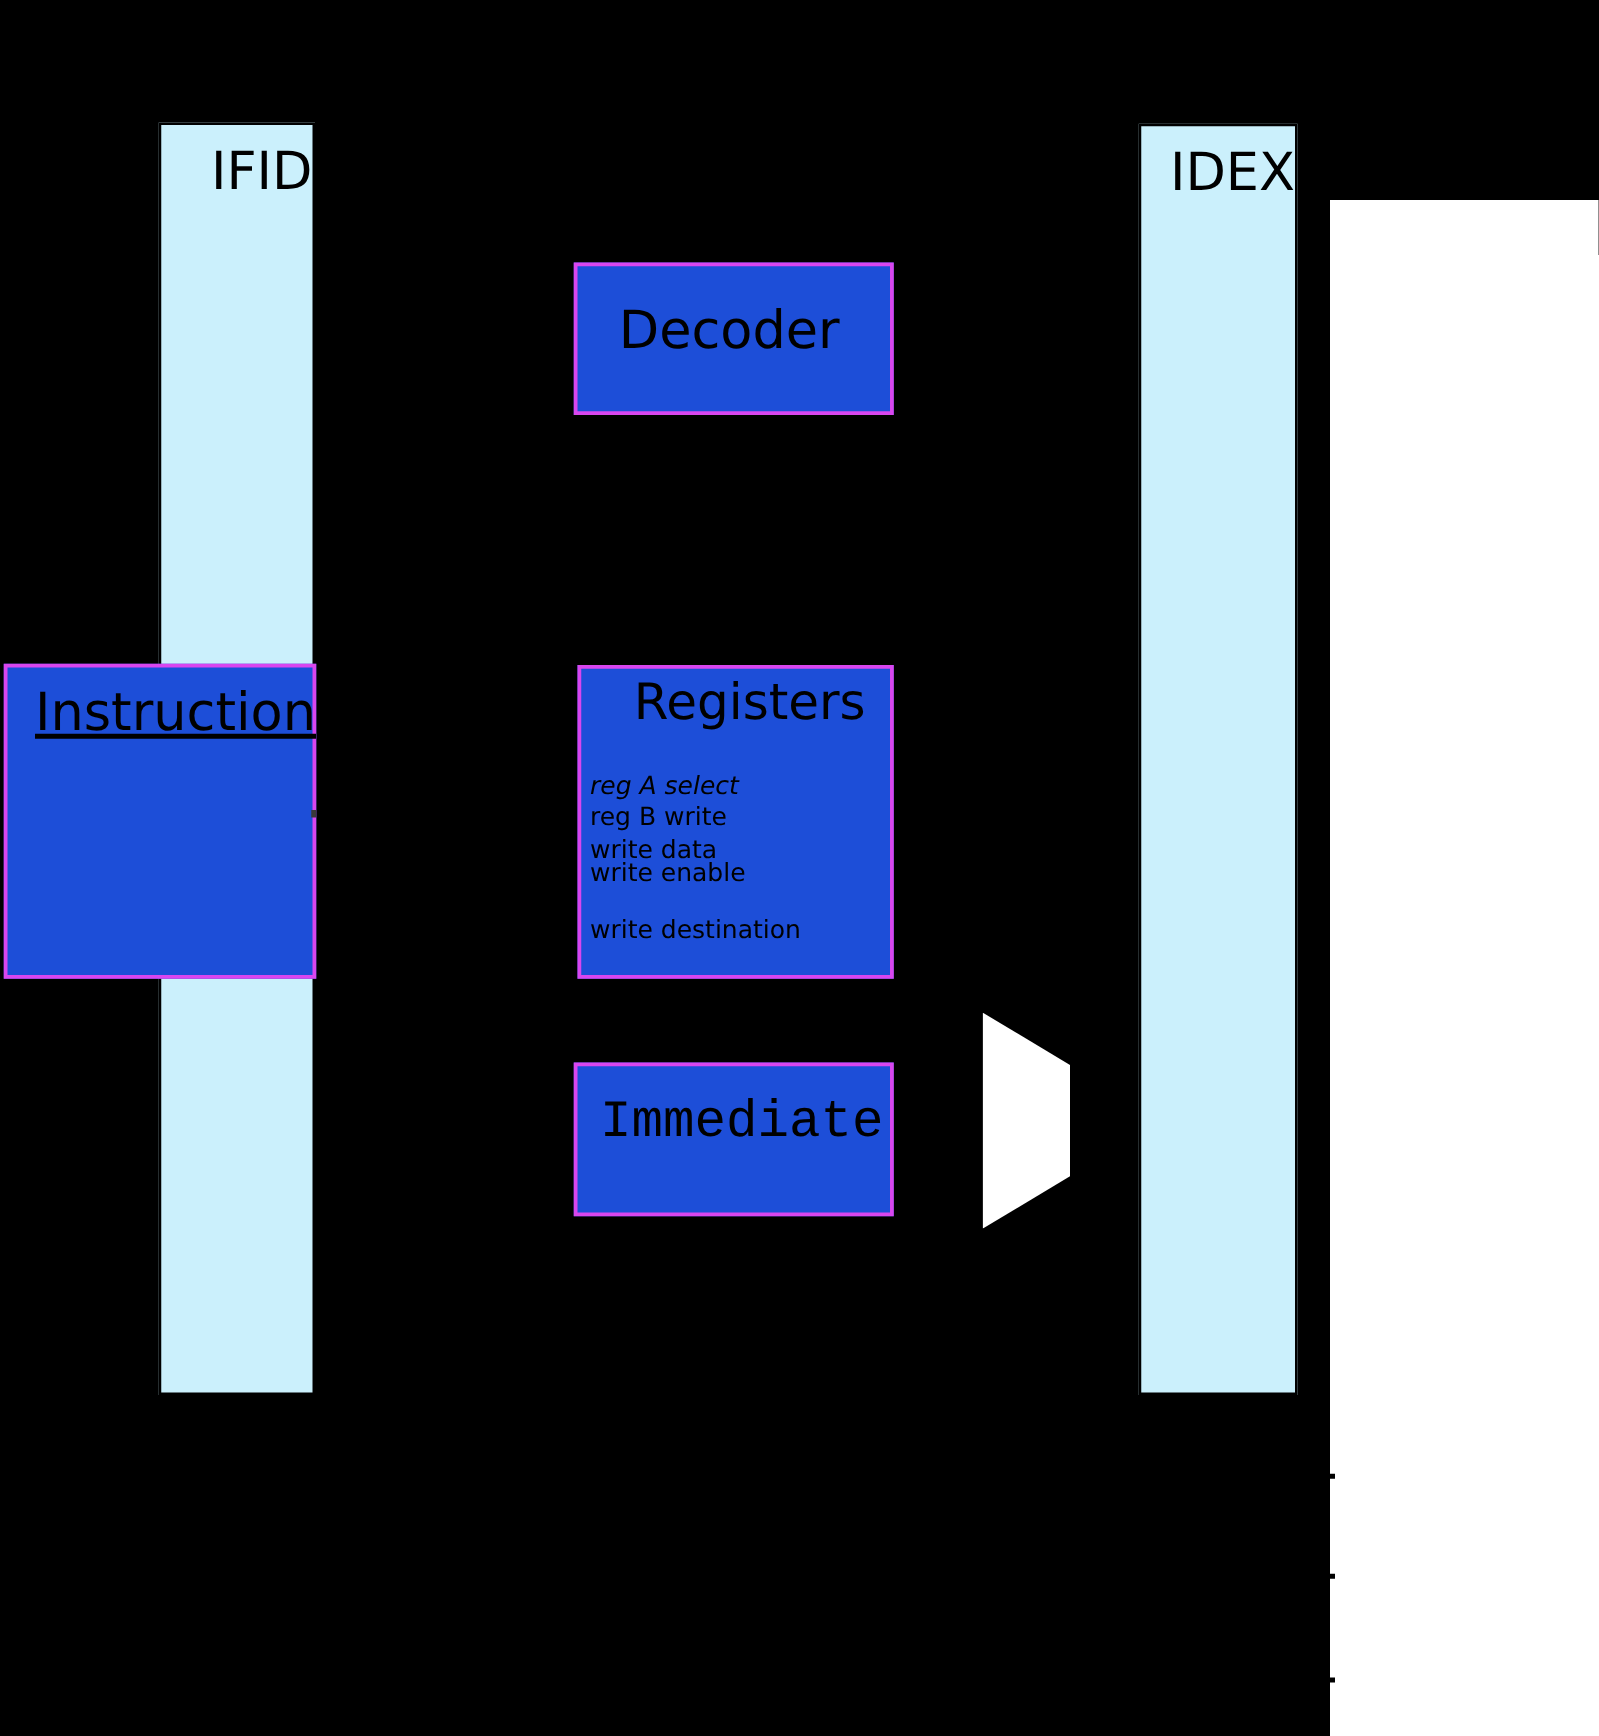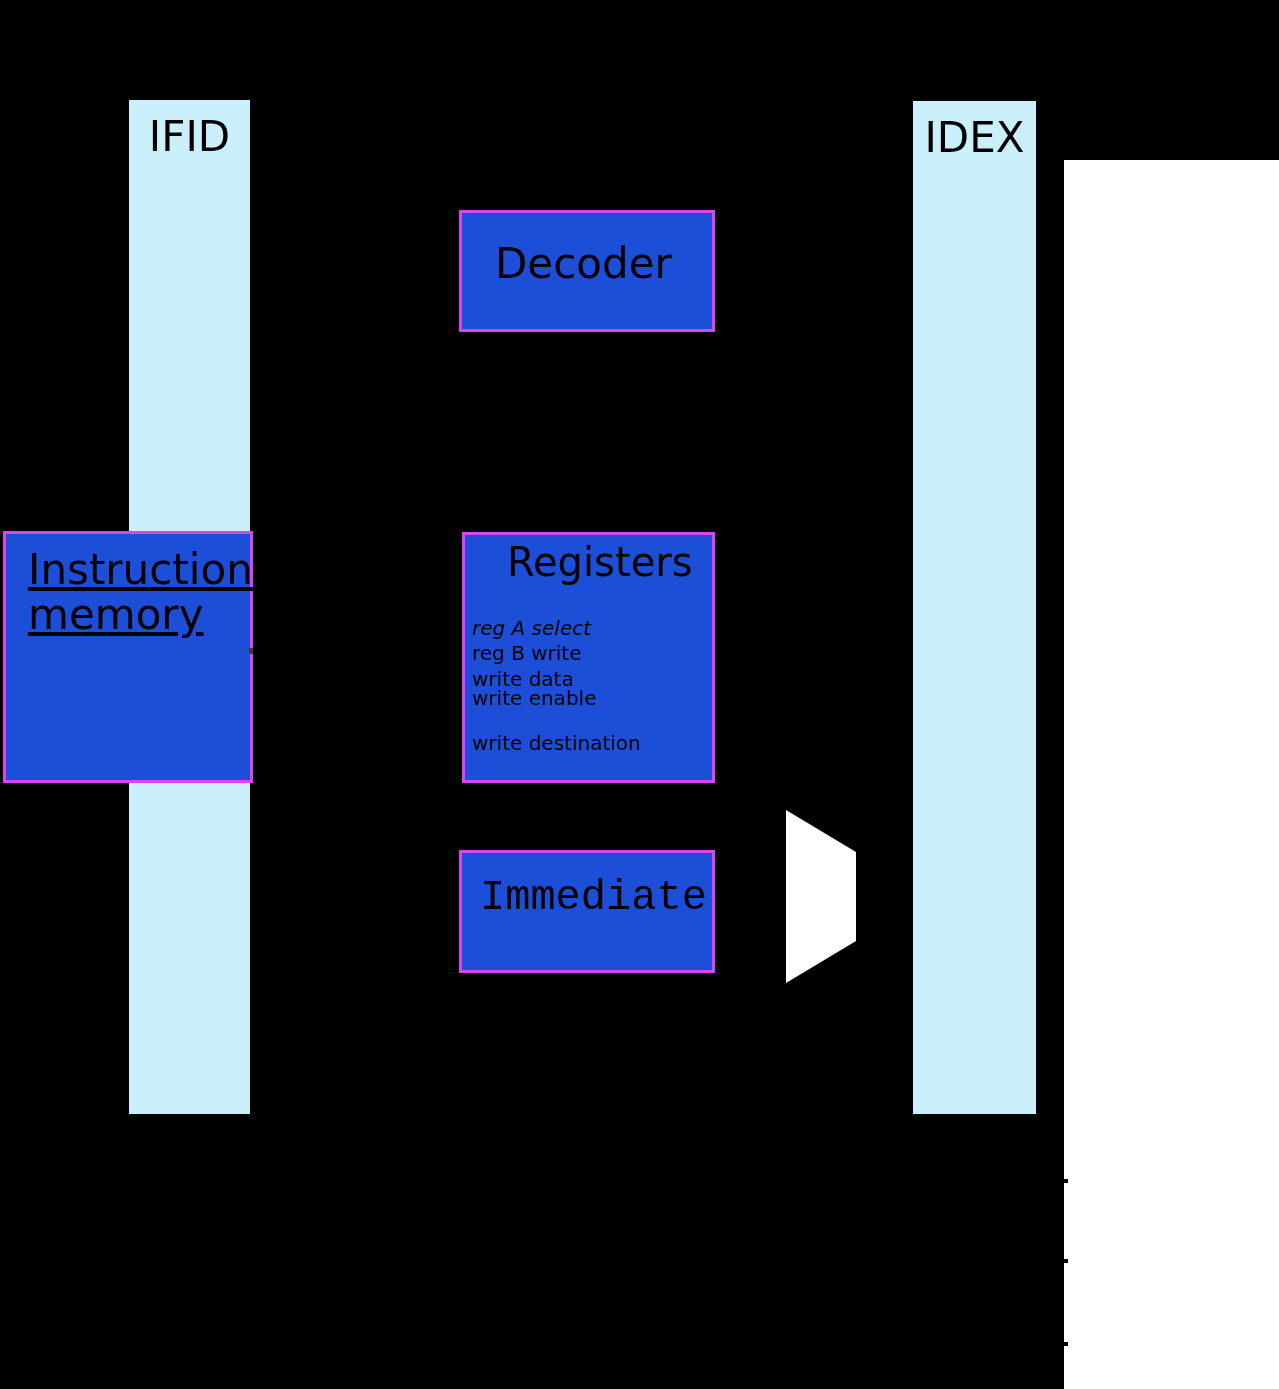--- a/index.html
+++ b/index.html
@@ -21,21 +21,21 @@
   .stage-area {
     left: 1064px; top: 160px;
     width: 215px; height: 1229px;
     background: #ffffff;
   }
 
   
   .pipebar {
     background: #cbf0fc;
     border: 2px solid #000000;
-    text-align: center;
+    text-align: right;
     font-size: 42px;
     padding-top: 12px;
     letter-spacing: 0px;
   }
   .pipebar-ifid { left: 127px; top: 98px;  width: 125px; height: 1018px; }
   .pipebar-idex { left: 911px; top: 99px;  width: 127px; height: 1017px; }
 
   
   .block {
     background: #1d4ed8;
@@ -99,21 +99,20 @@
 <div class="abs pipebar pipebar-ifid">
   <span>IFID</span>
 </div>
 
 <div class="abs pipebar pipebar-idex">
   <span>IDEX</span>
 </div>
 
 <div class="abs block block-imem">
   <div>Instruction</div>
-  <div>memory</div>
 </div>
 <div class="abs stub stub-imem"></div>
 
 <div class="abs block block-decoder">
   <span>Decoder</span>
 </div>
 
 <div class="abs block block-registers">
   <div class="registers-title">Registers</div>
   <div class="port port-0">reg A select</div>

